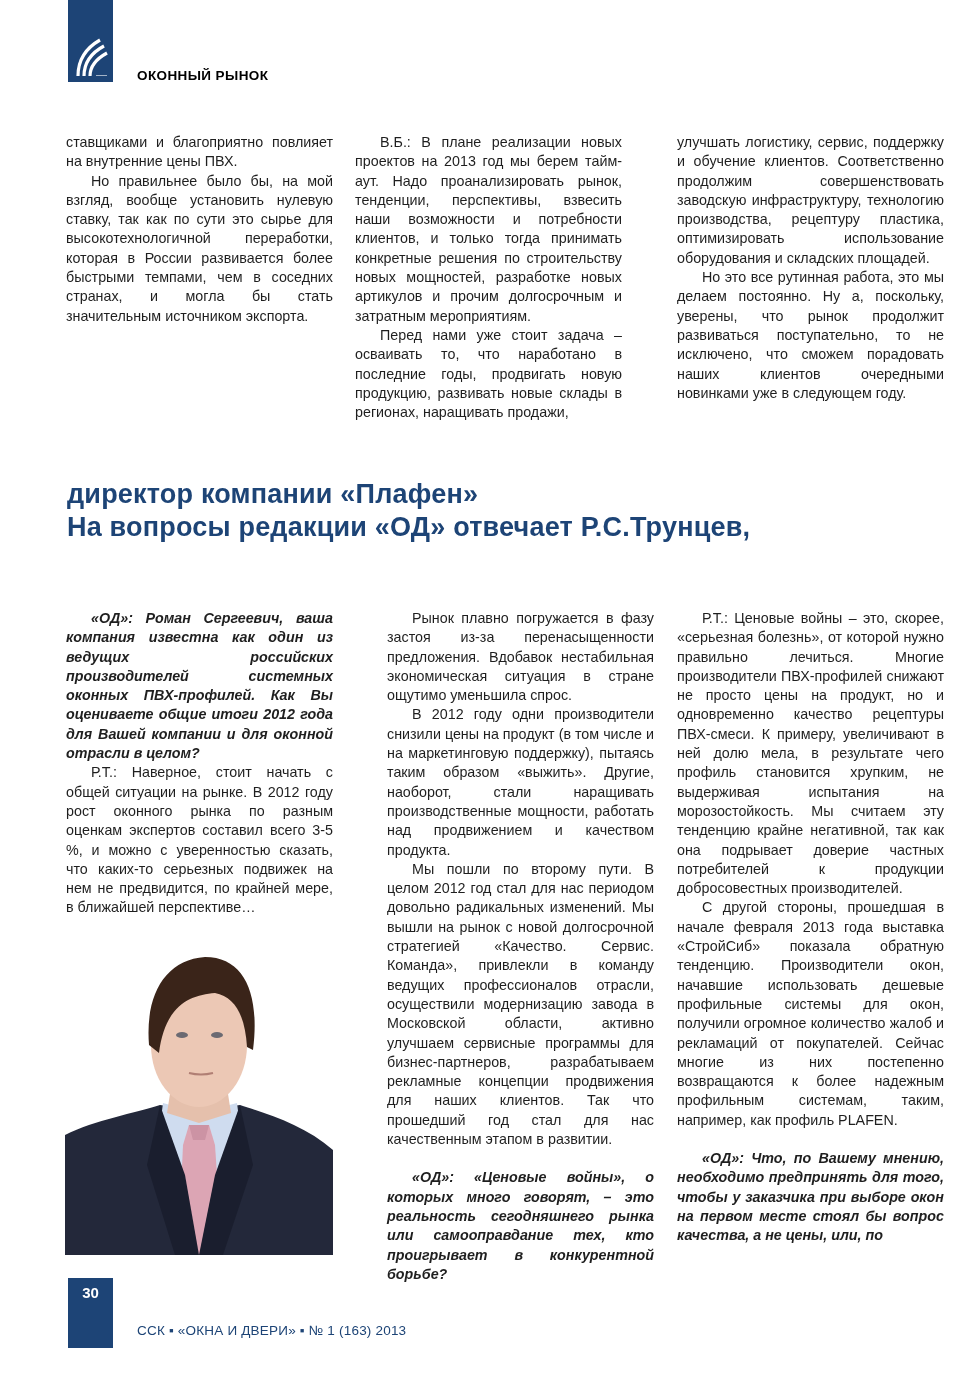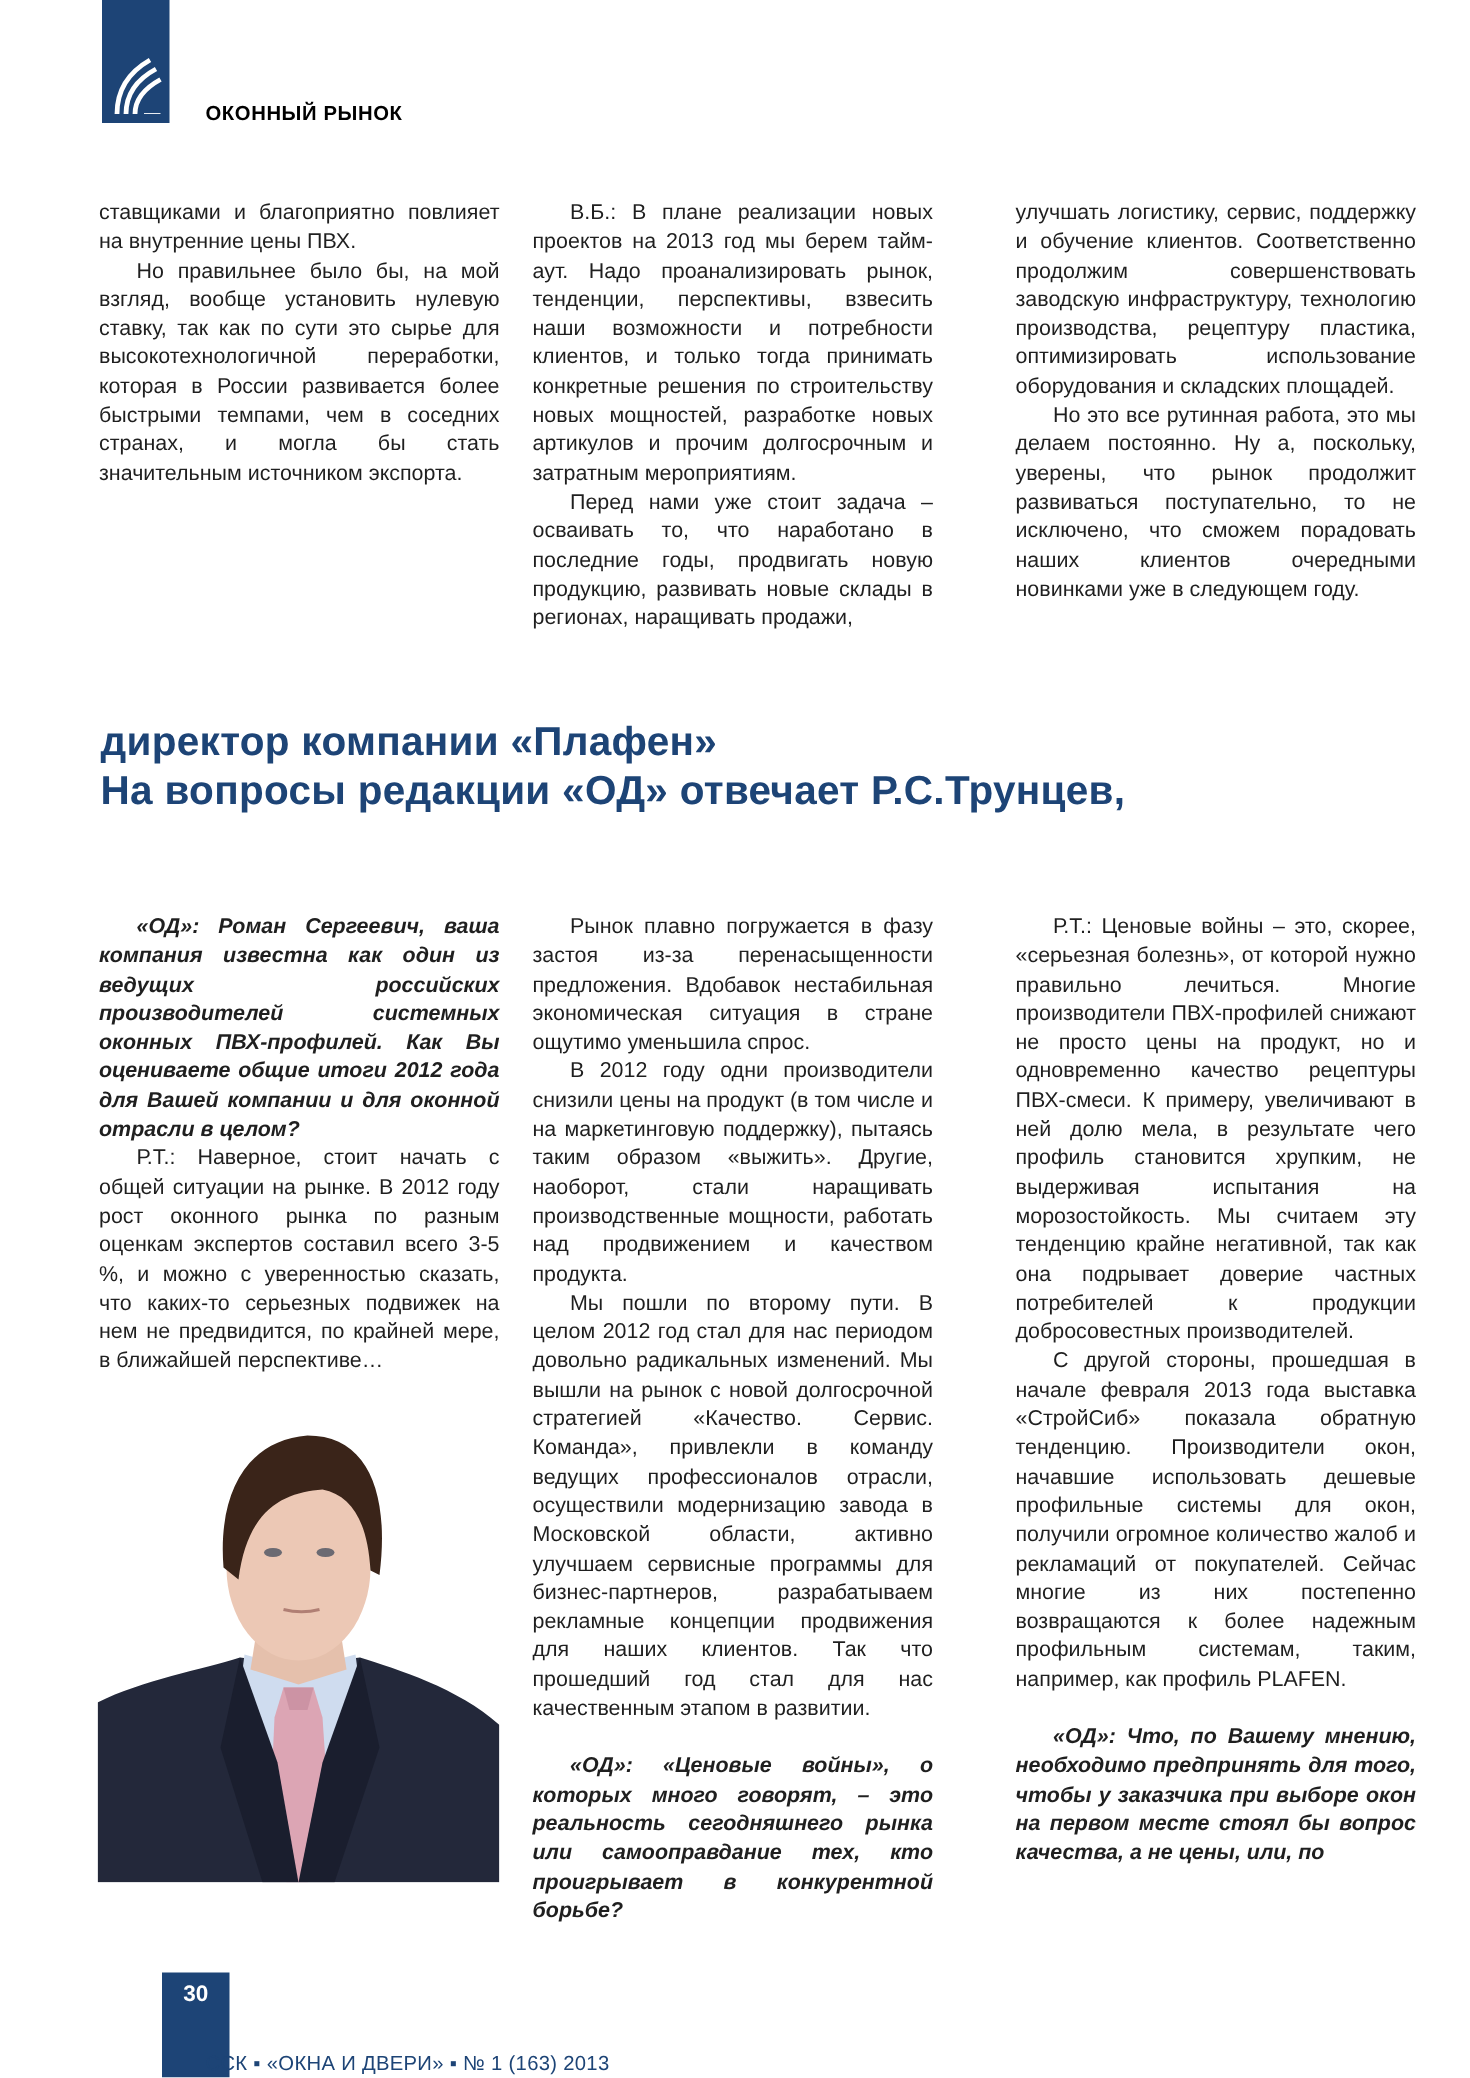--- a/index.html
+++ b/index.html
@@ -18,23 +18,23 @@
   .col b.spk { font-weight: normal; }
 
   .c1 { left: 66px; width: 267px; }
   .c2 { left: 355px; width: 267px; }
   .c3 { left: 677px; width: 267px; }
 
   .headline { position: absolute; left: 67px; top: 478px; width: 800px; font-size: 27px; line-height: 33px; font-weight: bold; color: #1d4476; letter-spacing: 0.2px; }
 
   .photo { position: absolute; left: 65px; top: 935px; width: 268px; height: 320px; background: #ffffff; overflow: hidden; }
 
-  .footer-bar { position: absolute; left: 68px; top: 1315px; width: 45px; height: 70px; background: #1d4476; margin-left: 40px; }
+  .footer-bar { position: absolute; left: 68px; top: 1278px; width: 45px; height: 70px; background: #1d4476; }
   .page-num { position: absolute; left: 0; top: 6px; width: 45px; text-align: center; color: #ffffff; font-size: 15px; font-weight: bold; }
-  .footer-text { position: absolute; left: 137px; top: 1323px; font-size: 13.5px; color: #1d4476; letter-spacing: 0.2px; margin-top: 45px; }
+  .footer-text { position: absolute; left: 137px; top: 1323px; font-size: 13.5px; color: #1d4476; letter-spacing: 0.2px; }
 </style>
 </head>
 <body>
 
 <div class="top-bar">
   <svg class="logo" viewBox="0 0 34 40">
     <path d="M4 40 C4 24 12 12 26 4" stroke="#ffffff" stroke-width="3.2" fill="none"></path>
     <path d="M10 40 C10 27 17 17 30 10" stroke="#ffffff" stroke-width="3.2" fill="none"></path>
     <path d="M16 40 C16 31 22 23 33 17" stroke="#ffffff" stroke-width="3.2" fill="none"></path>
     <path d="M22 40 L33 40" stroke="#ffffff" stroke-width="1.2"></path>
@@ -87,21 +87,21 @@
 
     <path d="M84 110 C80 60 100 25 140 22 C180 22 195 60 188 115 L182 112 C180 80 170 62 150 58 C125 60 100 70 94 118 Z" fill="#3a2419"></path>
 
     <ellipse cx="117" cy="100" rx="6" ry="3" fill="#6b6a72"></ellipse>
     <ellipse cx="152" cy="100" rx="6" ry="3" fill="#6b6a72"></ellipse>
 
     <path d="M124 138 Q136 141 148 138" stroke="#b07f74" stroke-width="2" fill="none"></path>
   </svg>
 </div>
 
-<div class="col c2" style="top:609px;">
+<div class="col c2" style="top:609px;margin-left:32px;">
   <p>Рынок плавно погружается в фазу застоя из-за перенасыщенности предложения. Вдобавок нестабильная экономическая ситуация в стране ощутимо уменьшила спрос.</p>
   <p>В 2012 году одни производители снизили цены на продукт (в том числе и на маркетинговую поддержку), пытаясь таким образом «выжить». Другие, наоборот, стали наращивать производственные мощности, работать над продвижением и качеством продукта.</p>
   <p>Мы пошли по второму пути. В целом 2012 год стал для нас периодом довольно радикальных изменений. Мы вышли на рынок с новой долгосрочной стратегией «Качество. Сервис. Команда», привлекли в команду ведущих профессионалов отрасли, осуществили модернизацию завода в Московской области, активно улучшаем сервисные программы для бизнес-партнеров, разрабатываем рекламные концепции продвижения для наших клиентов. Так что прошедший год стал для нас качественным этапом в развитии.</p>
   <p class="q gap">«ОД»: «Ценовые войны», о которых много говорят, – это реальность сегодняшнего рынка или самооправдание тех, кто проигрывает в конкурентной борьбе?</p>
 </div>
 
 <div class="col c3" style="top:609px;">
   <p><b class="spk">Р.Т.:</b><span> Ценовые войны – это, скорее, «серьезная болезнь», от которой нужно правильно лечиться. Многие производители ПВХ-профилей снижают не просто цены на продукт, но и одновременно качество рецептуры ПВХ-смеси. К примеру, увеличивают в ней долю мела, в результате чего профиль становится хрупким, не выдерживая испытания на морозостойкость. Мы считаем эту тенденцию крайне негативной, так как она подрывает доверие частных потребителей к продукции добросовестных производителей.</span></p>
   <p>С другой стороны, прошедшая в начале февраля 2013 года выставка «СтройСиб» показала обратную тенденцию. Производители окон, начавшие использовать дешевые профильные системы для окон, получили огромное количество жалоб и рекламаций от покупателей. Сейчас многие из них постепенно возвращаются к более надежным профильным системам, таким, например, как профиль PLAFEN.</p>
   <p class="q gap">«ОД»: Что, по Вашему мнению, необходимо предпринять для того, чтобы у заказчика при выборе окон на первом месте стоял бы вопрос качества, а не цены, или, по</p>

